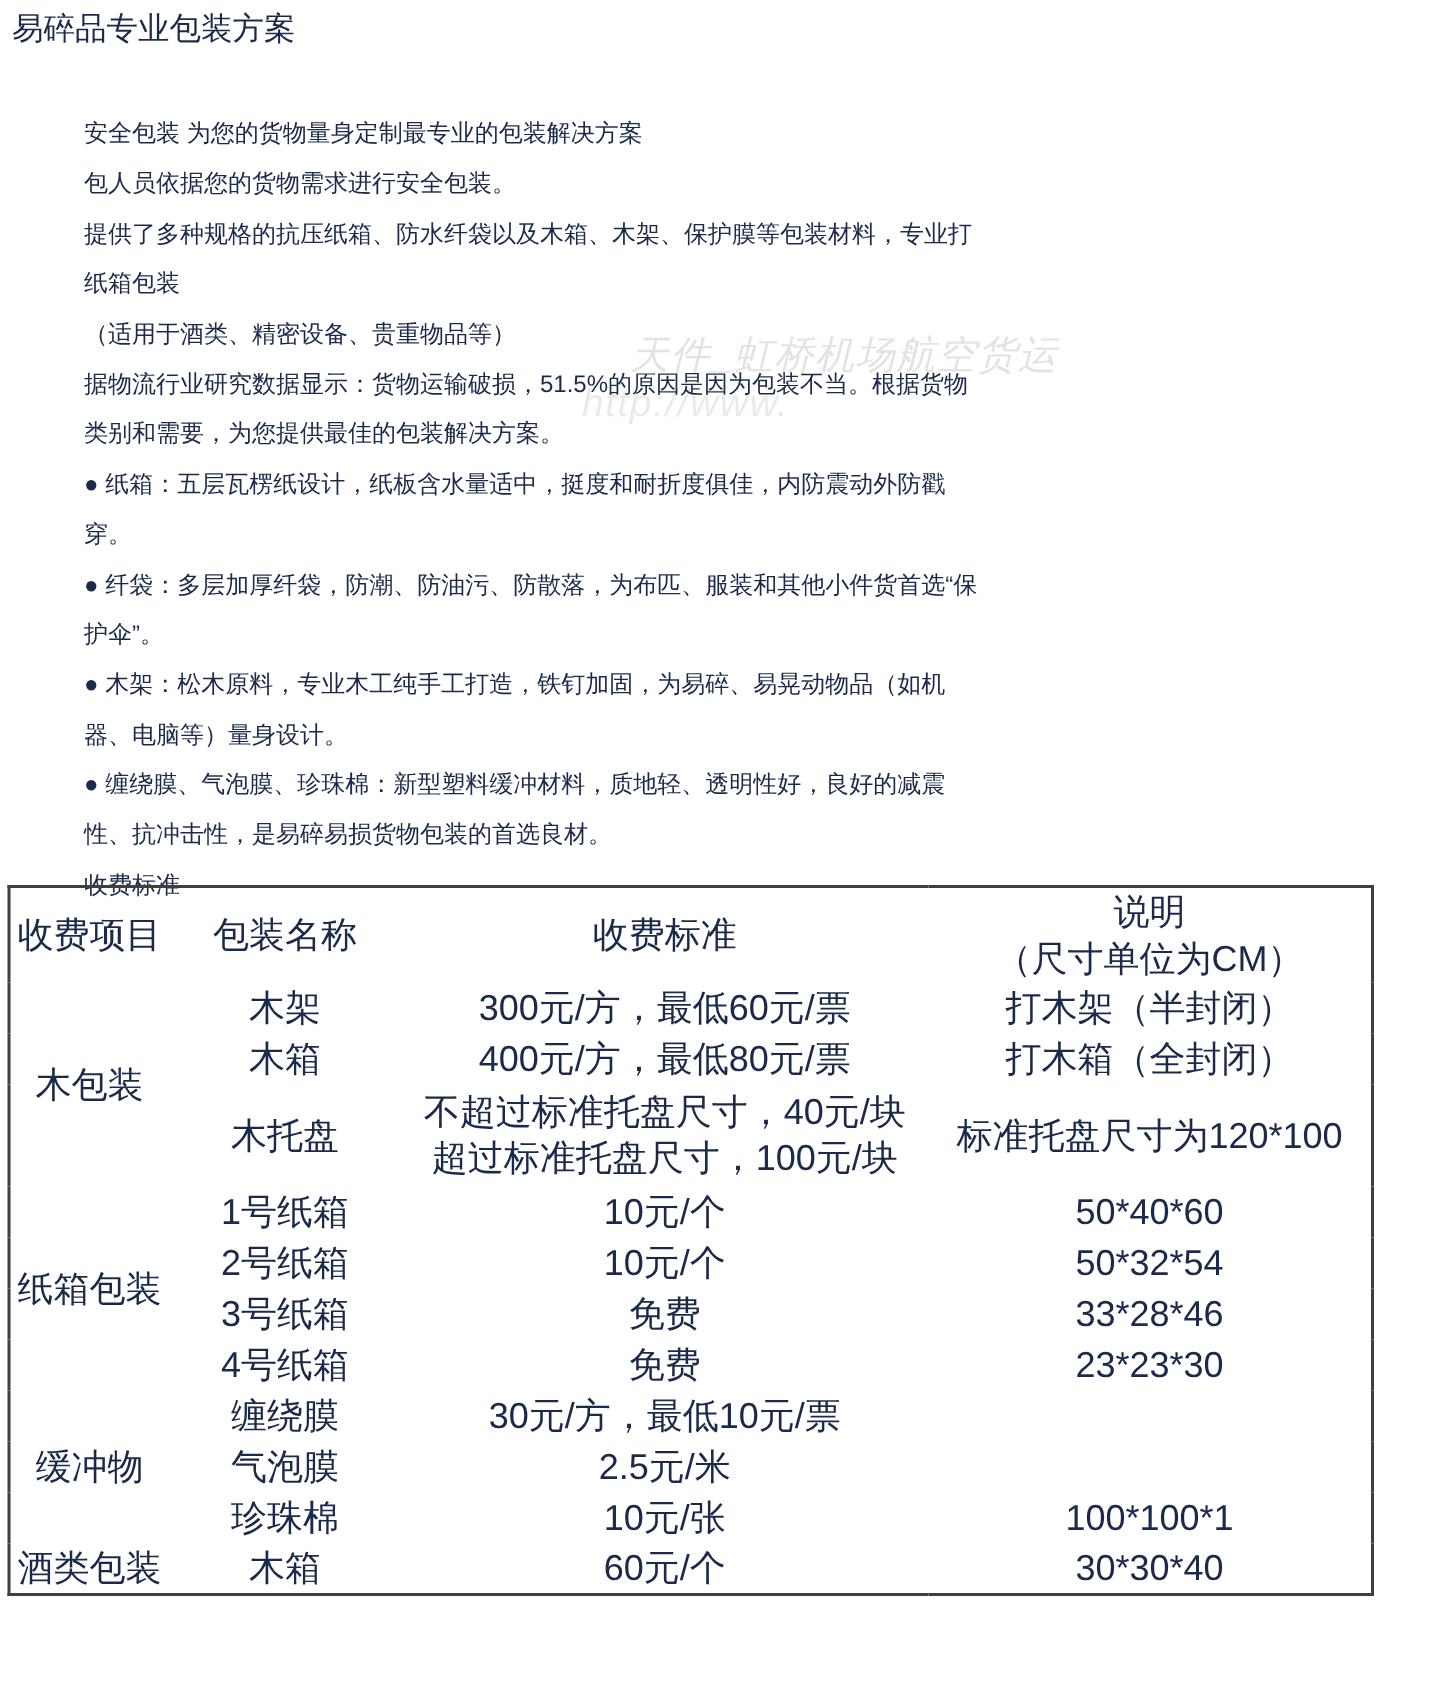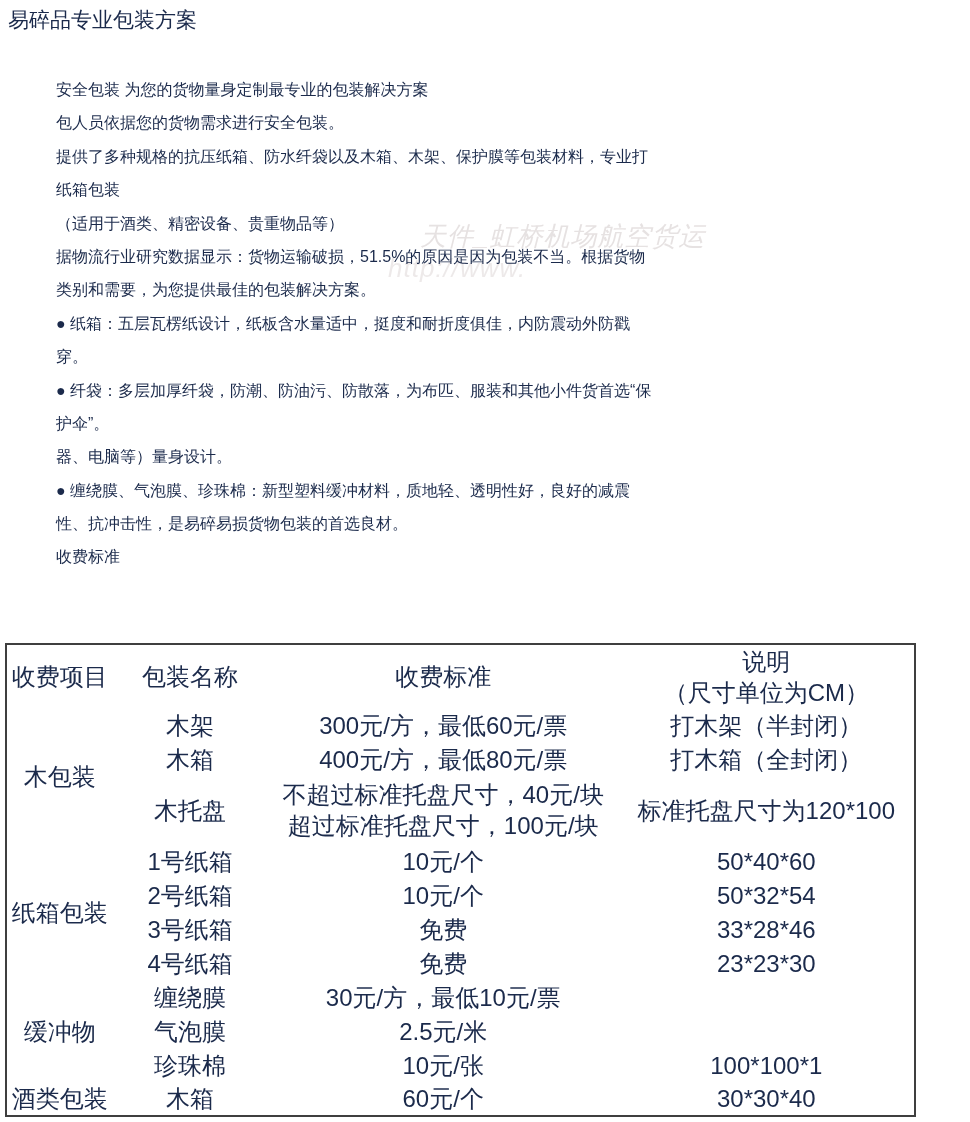--- a/index.html
+++ b/index.html
@@ -14,21 +14,21 @@
   }
   .watermark{
     position:absolute;z-index:1;font-size:26px;white-space:nowrap;
     color:var(--watermark-color,#c9bfbf);opacity:.45;letter-spacing:1px;font-style:italic;
   }
   .wm1{left:420px;top:219px;}
   .wm2{left:388px;top:253px;opacity:.33;}
   .content{position:absolute;left:8px;top:73px;z-index:2;}
   .line{height:33.4px;line-height:33.4px;font-size:16px;white-space:nowrap;margin-left:48px;}
   table.pricing{
-    position:absolute;left:5px;top:643px;width:911px;z-index:2;
+    position:absolute;left:5px;top:590px;width:911px;z-index:2;
     border-collapse:collapse;table-layout:fixed;
     border:2px solid var(--border-color,#3f3f3f);
   }
   table.pricing th,table.pricing td{
     border:none;padding:0;text-align:center;vertical-align:middle;
     font-size:24px;font-weight:normal;color:var(--text-color,#1b2a4b);
     white-space:pre-line;line-height:31px;
   }
   tr.h-header{height:64px;}
   tr.h-std{height:34px;}
@@ -49,20 +49,21 @@
       <div class="line">包人员依据您的货物需求进行安全包装。</div>
       <div class="line">提供了多种规格的抗压纸箱、防水纤袋以及木箱、木架、保护膜等包装材料，专业打</div>
       <div class="line">纸箱包装</div>
       <div class="line">（适用于酒类、精密设备、贵重物品等）</div>
       <div class="line">据物流行业研究数据显示：货物运输破损，51.5%的原因是因为包装不当。根据货物</div>
       <div class="line">类别和需要，为您提供最佳的包装解决方案。</div>
       <div class="line">● 纸箱：五层瓦楞纸设计，纸板含水量适中，挺度和耐折度俱佳，内防震动外防戳</div>
       <div class="line">穿。</div>
       <div class="line">● 纤袋：多层加厚纤袋，防潮、防油污、防散落，为布匹、服装和其他小件货首选“保</div>
       <div class="line">护伞”。</div>
+      <div class="line">● 木架：松木原料，专业木工纯手工打造，铁钉加固，为易碎、易晃动物品（如机</div>
       <div class="line">器、电脑等）量身设计。</div>
       <div class="line">● 缠绕膜、气泡膜、珍珠棉：新型塑料缓冲材料，质地轻、透明性好，良好的减震</div>
       <div class="line">性、抗冲击性，是易碎易损货物包装的首选良材。</div>
       <div class="line">收费标准</div>
     </div>
 
   <table class="pricing">
     <colgroup>
       <col style="width:11.7%">
       <col style="width:17.1%">

